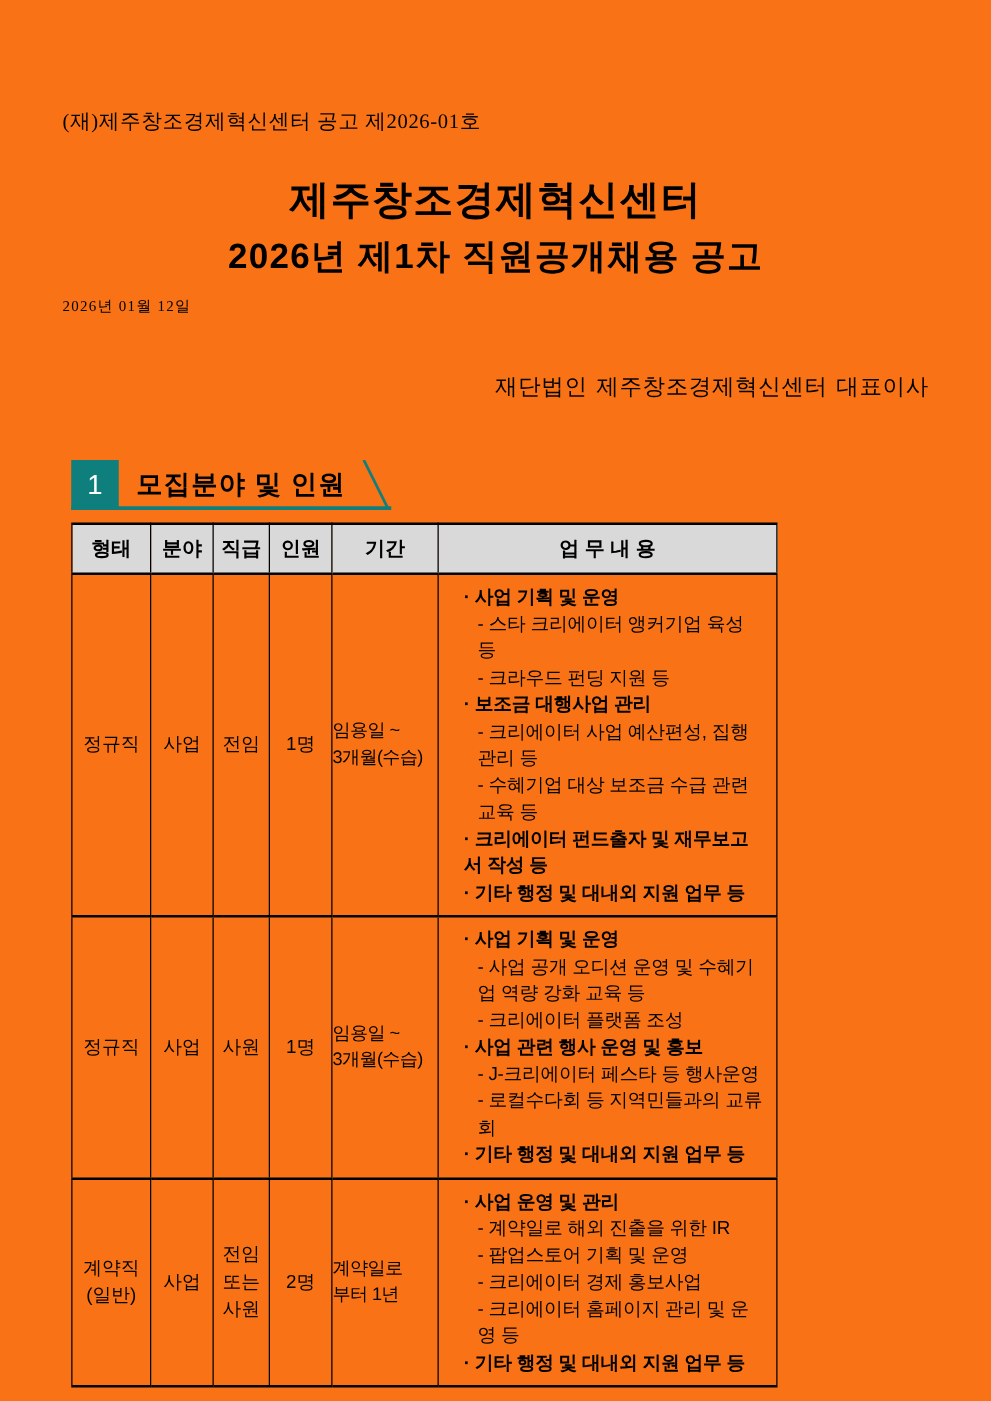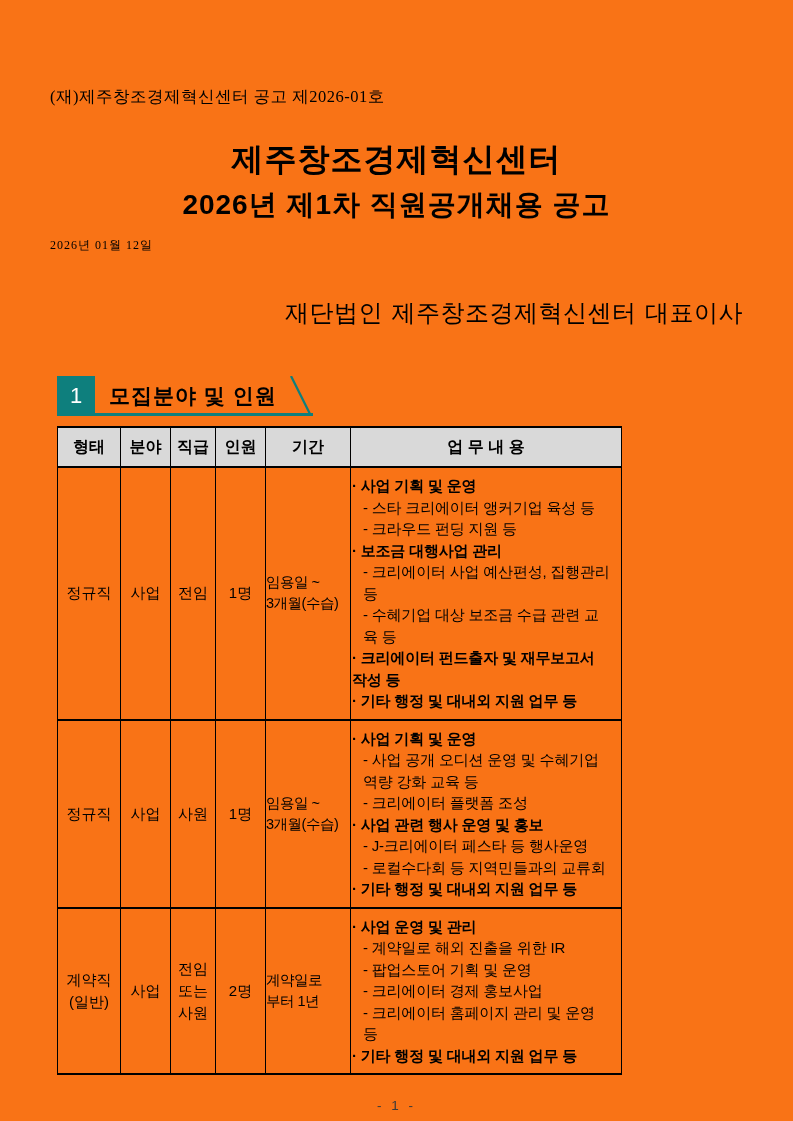--- a/index.html
+++ b/index.html
@@ -49,21 +49,21 @@
   }
   .date{
     margin-top:13px;
     text-align:left;
     font-size:12px;
     letter-spacing:1px;
   }
   .signer{
     margin-top:43px;
     text-align:right;
-    font-size:24px;
+    font-size:18px;
     letter-spacing:0.5px;
     word-spacing:2px;
   }
   .section-header{
     position:relative;
     margin-top:47px;
     margin-left:7px;
     width:256px;
     height:40px;
     border-bottom:3px solid var(--accent);
@@ -138,21 +138,21 @@
     white-space:pre-line;
   }
   .cell-period{
     text-align:left;
     font-size:14.5px;
     line-height:21px;
     white-space:pre-line;
     letter-spacing:-0.5px;
   }
   .cell-duties{
-    padding:7px 8px 7px 1px;
+    padding:7px 8px 7px 20px;
     font-size:15px;
     vertical-align:middle;
   }
   .duty{
     line-height:21.5px;
     letter-spacing:-0.2px;
   }
   .duty.main{font-weight:800;}
   .duty.sub{padding-left:11px;}
   tbody tr:nth-child(1){height:181px;}

